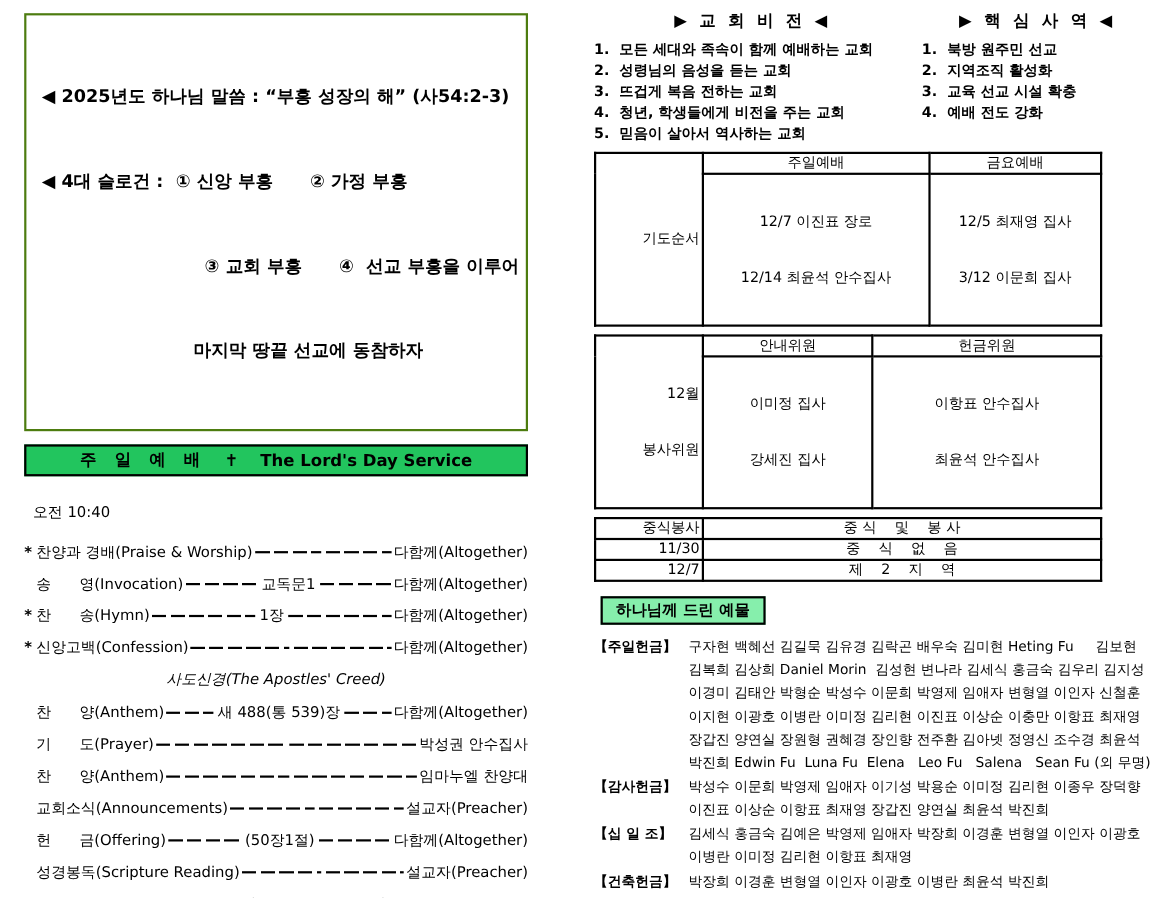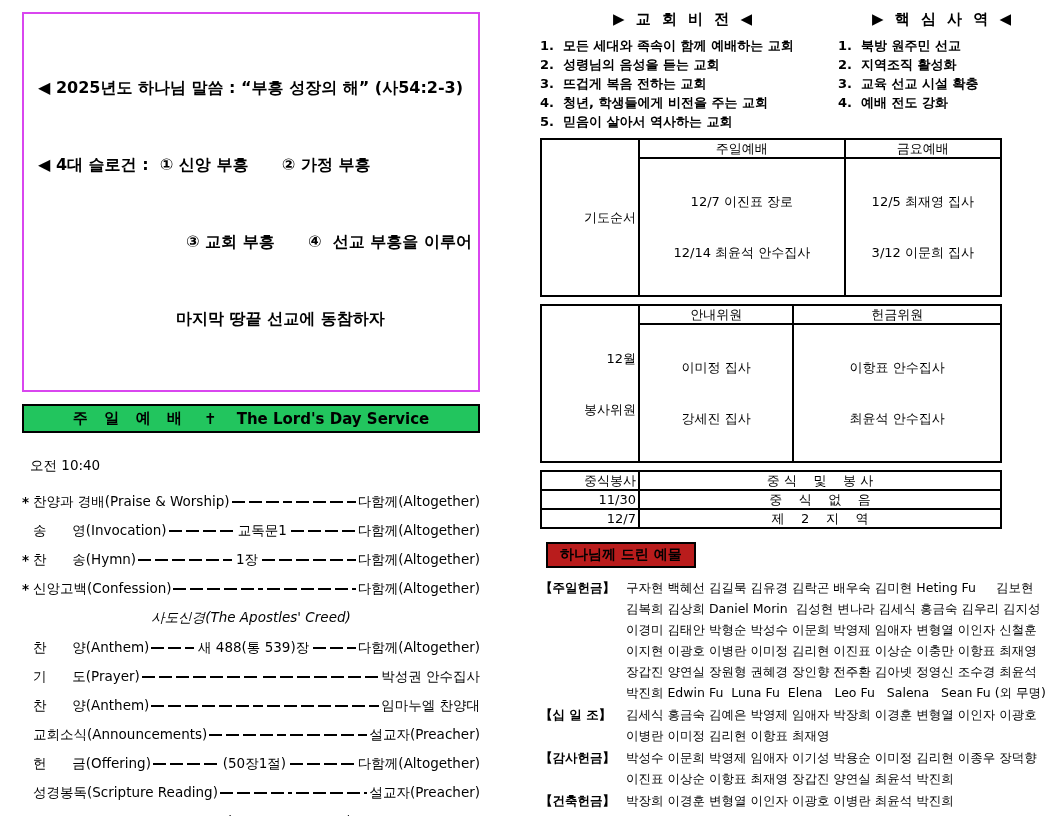--- a/index.html
+++ b/index.html
@@ -3,21 +3,21 @@
 <meta charset="utf-8">
 <style>
   html,body{margin:0;padding:0;}
   body{width:1056px;height:816px;background:#fff;overflow:hidden;
        font-family:"DejaVu Sans","Liberation Sans",sans-serif;color:#000;}
   .page{position:relative;width:1056px;height:816px;}
   .left-col{position:absolute;left:22px;top:12px;width:458px;}
   .right-col{position:absolute;left:540px;top:10px;width:508px;}
 
   
-  .slogan-box{border:2px solid #d946ef;padding:10px 6px 8px 14px;font-weight:bold;
+  .slogan-box{border:2px solid #4d7c0f;padding:10px 6px 8px 14px;font-weight:bold;
               font-size:16px;line-height:1.6;white-space:pre;}
   .slogan-l3{padding-left:148px;}
   .slogan-l4{padding-left:138px;}
   .service-bar{border:2px solid #000;background:#22c55e;margin-top:12px;height:25px;
                display:flex;align-items:center;justify-content:center;gap:20px;
                font-weight:bold;font-size:15px;}
   .service-bar .ko{white-space:pre;letter-spacing:2px;}
   .service-time{margin:24px 0 18px 8px;font-size:13.5px;}
   .worship{font-size:13.5px;}
   .worship-row{display:flex;align-items:center;margin-bottom:11px;}
@@ -32,21 +32,21 @@
 
   
   .vision-row{display:flex;}
   .vision-col{width:288px;}
   .ministry-col{flex:1;padding-left:10px;}
   .sec-title{text-align:center;font-weight:bold;font-size:15px;letter-spacing:3px;margin-bottom:7px;}
   .sec-item{font-weight:bold;font-size:13px;line-height:19px;white-space:pre;}
   .btable{border-collapse:collapse;width:462px;font-size:13px;margin-top:7px;}
   .btable td{border:2px solid #000;text-align:center;padding:0 2px;line-height:17px;white-space:pre;}
   .btable .lblcell{width:92px;text-align:right;}
-  .offer-head{display:inline-block;border:2px solid #000;background:#b91c1c;font-weight:bold;
+  .offer-head{display:inline-block;border:2px solid #000;background:#86efac;font-weight:bold;
               font-size:14px;padding:2px 12px;margin:13px 0 9px 6px;}
   .offer-section{display:flex;font-size:12.5px;line-height:21px;margin-bottom:1px;}
   .offer-label{width:86px;flex:none;font-weight:bold;}
   .offer-lines{flex:1;}
   .offer-line{white-space:pre;}
 </style>
 </head>
 <body>
 
 <div class="page">
@@ -263,36 +263,36 @@
 
         <div class="offer-line">구자현 백혜선 김길묵 김유경 김락곤 배우숙 김미현 Heting Fu     김보현</div>
             <div class="offer-line">김복희 김상희 Daniel Morin  김성현 변나라 김세식 홍금숙 김우리 김지성</div>
             <div class="offer-line">이경미 김태안 박형순 박성수 이문희 박영제 임애자 변형열 이인자 신철훈</div>
             <div class="offer-line">이지현 이광호 이병란 이미정 김리현 이진표 이상순 이충만 이항표 최재영</div>
             <div class="offer-line">장갑진 양연실 장원형 권혜경 장인향 전주환 김아넷 정영신 조수경 최윤석</div>
             <div class="offer-line">박진희 Edwin Fu  Luna Fu  Elena   Leo Fu   Salena   Sean Fu (외 무명)</div>
           </div>
       </div>
       <div class="offer-section">
+        <div class="offer-label">【감사헌금】</div>
+        <div class="offer-lines">
+
+        <div class="offer-line">박성수 이문희 박영제 임애자 이기성 박용순 이미정 김리현 이종우 장덕향</div>
+            <div class="offer-line">이진표 이상순 이항표 최재영 장갑진 양연실 최윤석 박진희</div>
+          </div>
+      </div>
+      <div class="offer-section">
         <div class="offer-label">【십 일 조】</div>
         <div class="offer-lines">
 
         <div class="offer-line">김세식 홍금숙 김예은 박영제 임애자 박장희 이경훈 변형열 이인자 이광호</div>
             <div class="offer-line">이병란 이미정 김리현 이항표 최재영</div>
           </div>
       </div>
       <div class="offer-section">
-        <div class="offer-label">【감사헌금】</div>
-        <div class="offer-lines">
-
-        <div class="offer-line">박성수 이문희 박영제 임애자 이기성 박용순 이미정 김리현 이종우 장덕향</div>
-            <div class="offer-line">이진표 이상순 이항표 최재영 장갑진 양연실 최윤석 박진희</div>
-          </div>
-      </div>
-      <div class="offer-section">
         <div class="offer-label">【건축헌금】</div>
         <div class="offer-lines">
 
         <div class="offer-line">박장희 이경훈 변형열 이인자 이광호 이병란 최윤석 박진희</div>
           </div>
       </div>
       <div class="offer-section">
         <div class="offer-label">【선교헌금】</div>
         <div class="offer-lines">
 

